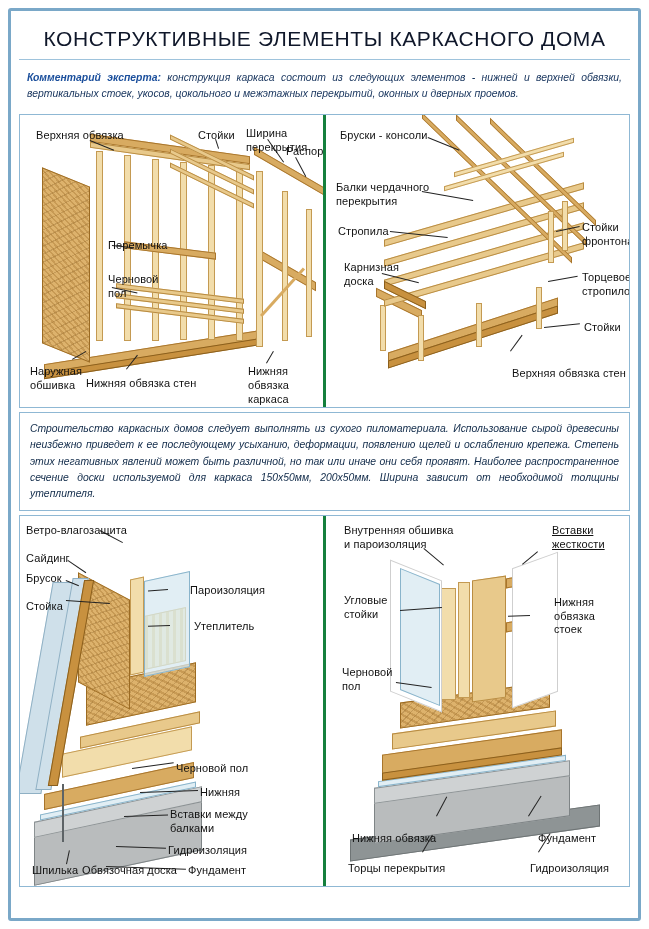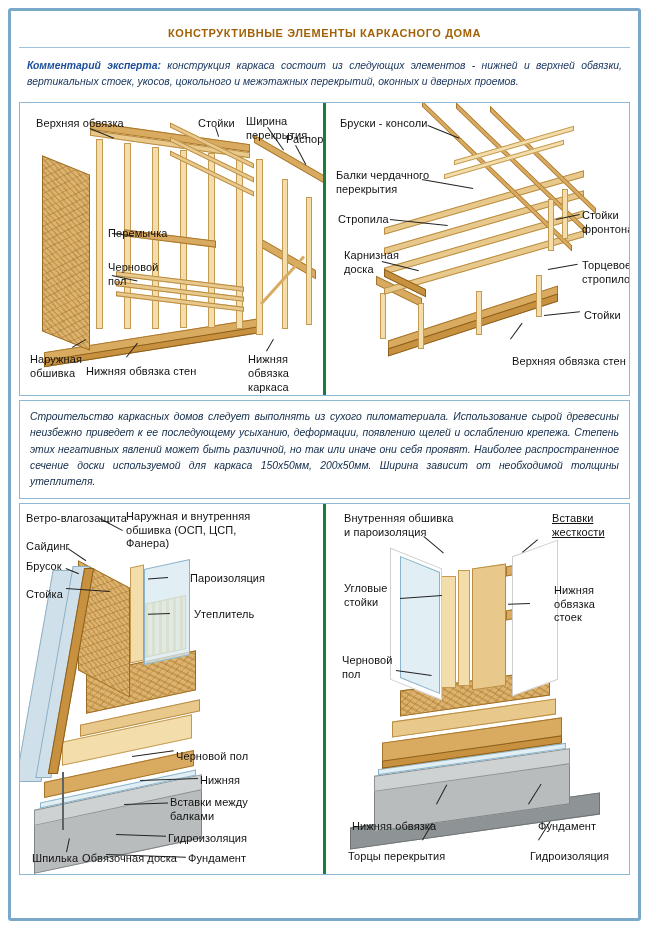--- a/index.html
+++ b/index.html
@@ -21,24 +21,24 @@
     position:relative;
     width:633px;height:913px;
     box-sizing:border-box;
     border:3px solid #7aa8c8;
     border-radius:3px;
     background:#ffffff;
     padding:6px;
   }
   .title{
     text-align:center;
-    font-size:11px;
-    font-weight:bold;
+    font-size:21px;
+    font-weight:normal;
     letter-spacing:.6px;
-    color:#a16207;
+    color:#0f172a;
     padding:10px 4px 8px;
   }
   .hr{
     height:1px;background:#9ec3dc;margin:0 2px 8px;
   }
   .note{
     font-size:10.4px;
     line-height:1.55;
     text-align:justify;
     font-style:italic;
@@ -286,23 +286,20 @@
         <div class="ln" style="left:120px;top:276px;width:58px;transform:rotate(-2deg);"></div>
         <div class="ln" style="left:104px;top:300px;width:44px;transform:rotate(-2deg);"></div>
         <div class="ln" style="left:96px;top:330px;width:50px;transform:rotate(2deg);"></div>
         <div class="ln" style="left:86px;top:350px;width:80px;transform:rotate(2deg);"></div>
         <div class="ln" style="left:46px;top:348px;width:14px;transform:rotate(-78deg);"></div>
 
         <div class="lbl" style="left:6px;top:8px;">Ветро-влагозащита</div>
         <div class="lbl" style="left:6px;top:36px;">Сайдинг</div>
         <div class="lbl" style="left:6px;top:56px;">Брусок</div>
         <div class="lbl" style="left:6px;top:84px;">Стойка</div>
-        <div class="lbl" style="left:106px;top:6px;">Наружная и внутренняя
-обшивка (ОСП, ЦСП,
-Фанера)</div>
         <div class="lbl" style="left:170px;top:68px;">Пароизоляция</div>
         <div class="lbl" style="left:174px;top:104px;">Утеплитель</div>
         <div class="lbl" style="left:156px;top:246px;">Черновой пол</div>
         <div class="lbl" style="left:180px;top:270px;">Нижняя</div>
         <div class="lbl" style="left:150px;top:292px;">Вставки между
 балками</div>
         <div class="lbl" style="left:148px;top:328px;">Гидроизоляция</div>
         <div class="lbl" style="left:168px;top:348px;">Фундамент</div>
         <div class="lbl" style="left:62px;top:348px;">Обвязочная доска</div>
         <div class="lbl" style="left:12px;top:348px;">Шпилька</div>

